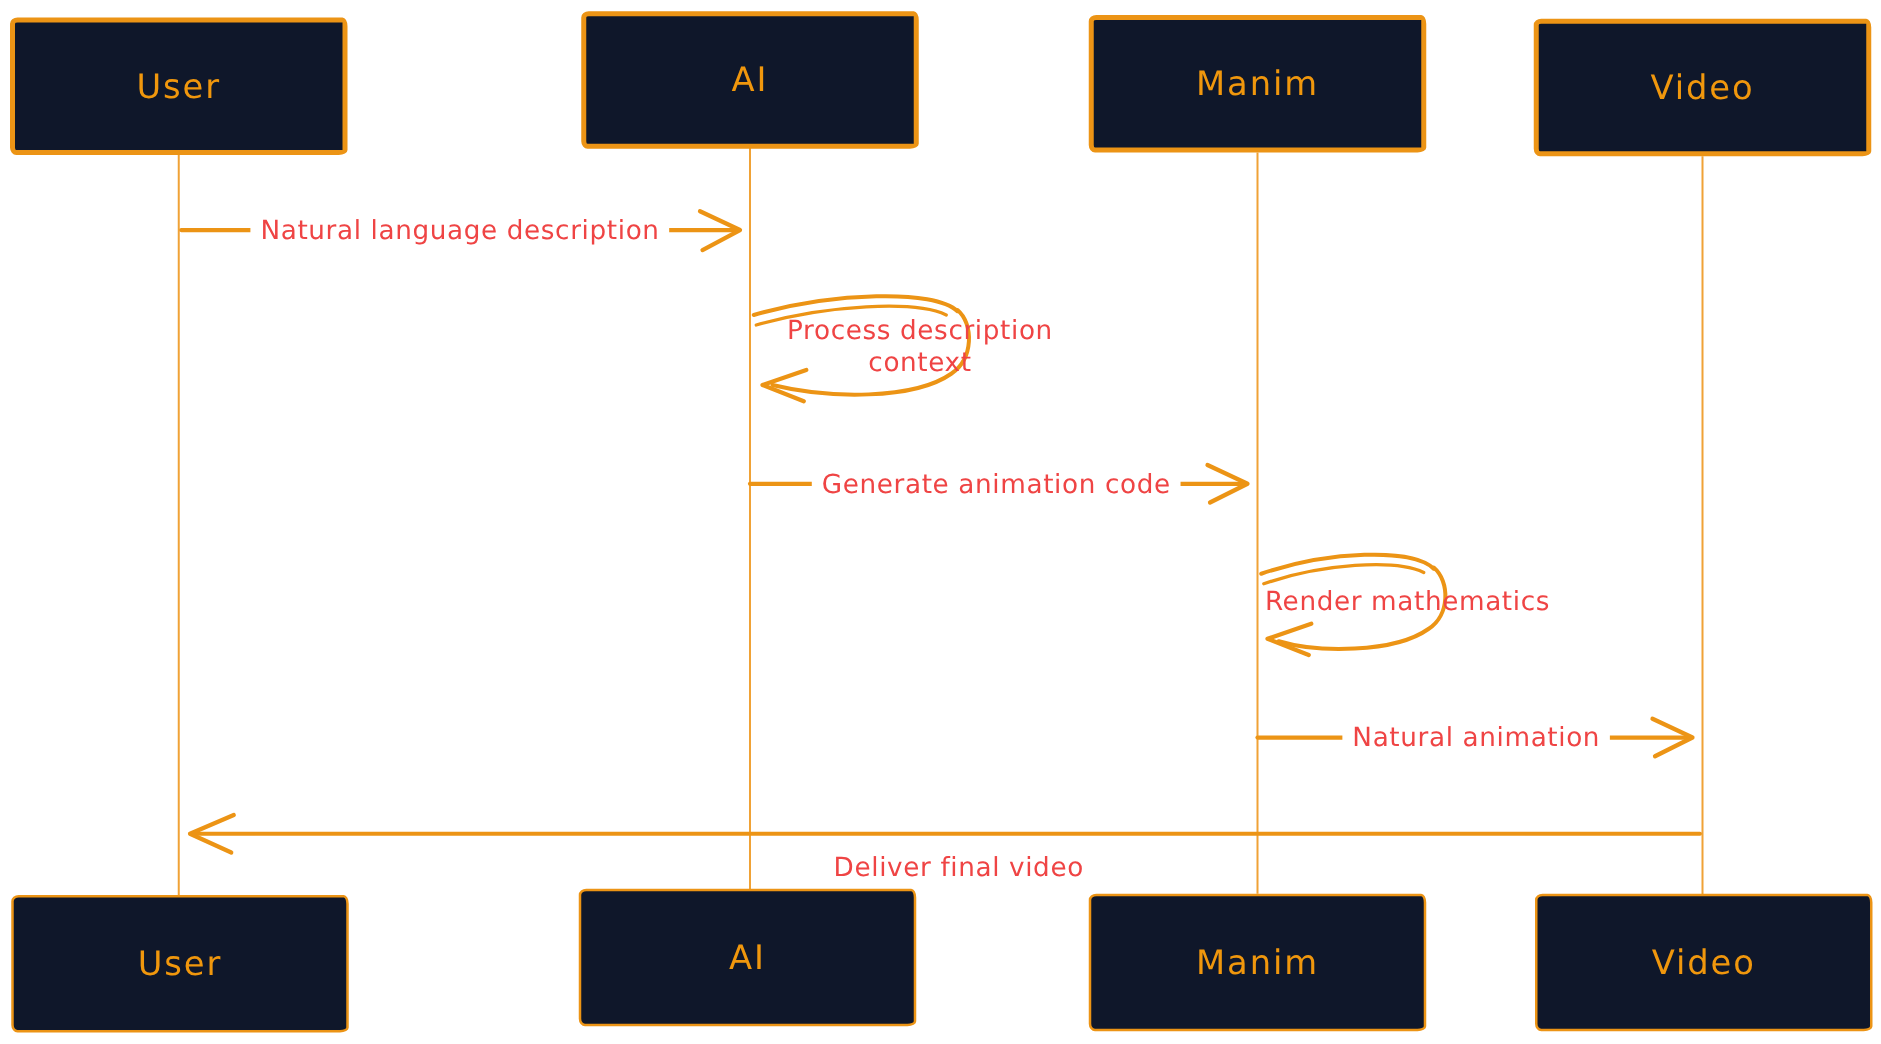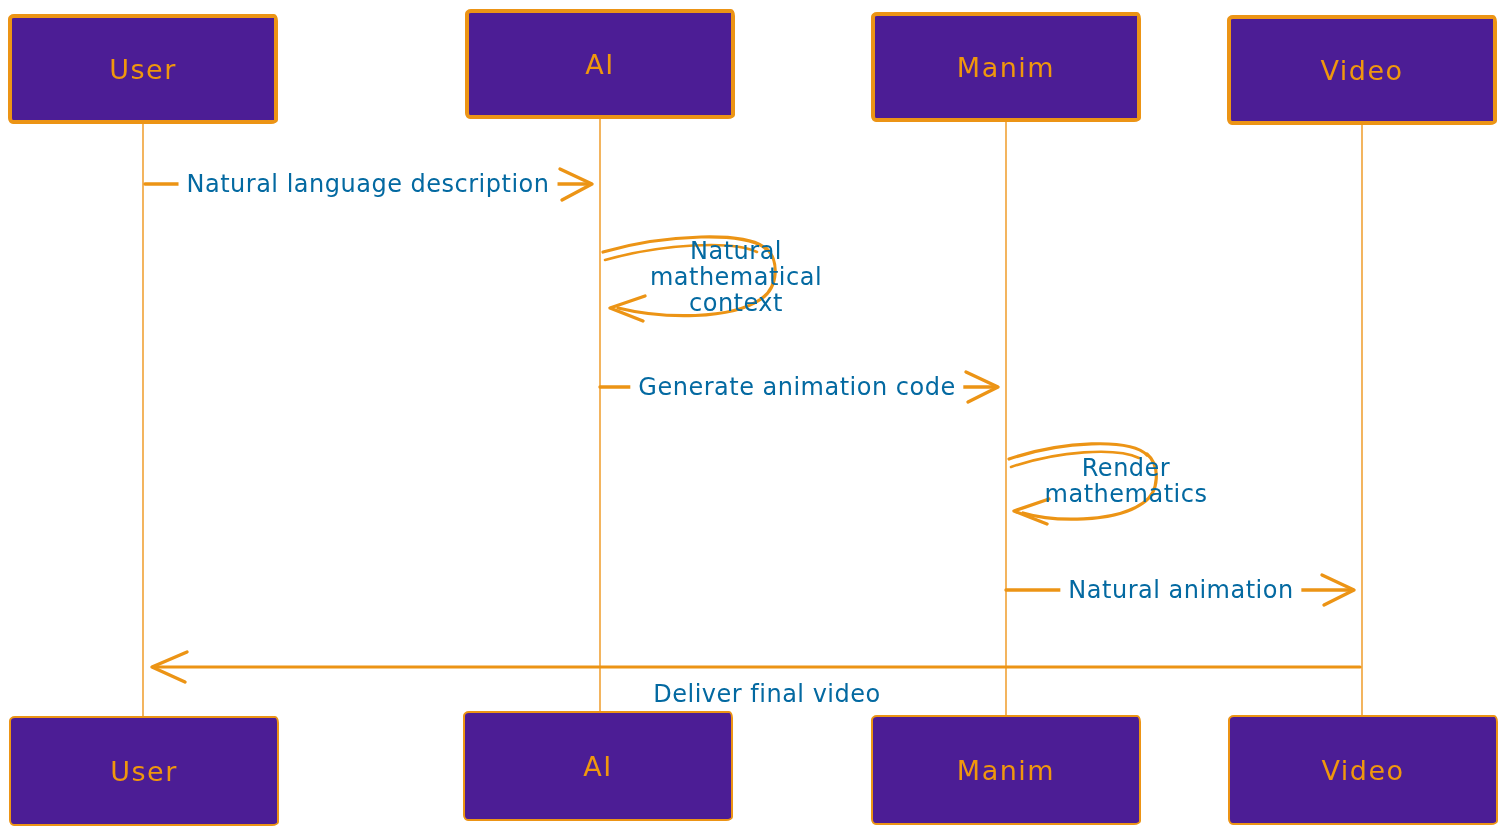--- a/index.html
+++ b/index.html
@@ -3,29 +3,29 @@
 <meta charset="utf-8">
 <style>
   html,body{margin:0;padding:0;background:#ffffff;}
   .canvas{
     position:relative;width:1505px;height:835px;background:#ffffff;
     font-family:"DejaVu Sans", sans-serif;overflow:hidden;
   }
   .links{position:absolute;left:0;top:0;}
   .actor{
     position:absolute;width:270px;height:110px;box-sizing:border-box;
-    background:#4c1d95;border:4px solid #EC9415;
+    background:#0f172a;border:4px solid #EC9415;
     border-radius:6px 4px 7px 5px / 5px 7px 4px 6px;
     display:flex;align-items:center;justify-content:center;
     color:#F0970D;font-size:27px;letter-spacing:1.5px;
   }
   .actor.bottom{border-width:2.5px;}
   .msg{
     position:absolute;transform:translate(-50%,-50%);
-    color:#0369a1;font-size:24px;white-space:nowrap;
+    color:#ef4444;font-size:21px;white-space:nowrap;
     background:#ffffff;padding:0 8px;letter-spacing:0.5px;
   }
   .msg.selfmsg{
     background:transparent;white-space:normal;text-align:center;
     width:252px;line-height:26px;padding:0;
   }
 </style>
 </head>
 <body>
 
@@ -81,19 +81,19 @@
     <span>AI</span>
   </div>
   <div class="actor bottom" style="left:871px;top:715px">
     <span>Manim</span>
   </div>
   <div class="actor bottom" style="left:1228px;top:715px">
     <span>Video</span>
   </div>
 
   <div class="msg" style="left:368px;top:184px">Natural language description</div>
-  <div class="msg selfmsg" style="left:736px;top:277px">Natural mathematical context</div>
+  <div class="msg selfmsg" style="left:736px;top:277px">Process description context</div>
   <div class="msg selfmsg" style="left:1126px;top:481px">Render mathematics</div>
   <div class="msg" style="left:797px;top:387px">Generate animation code</div>
   <div class="msg" style="left:1181px;top:590px">Natural animation</div>
   <div class="msg" style="left:767px;top:694px">Deliver final video</div>
 
 </div>
 
 </body></html>

